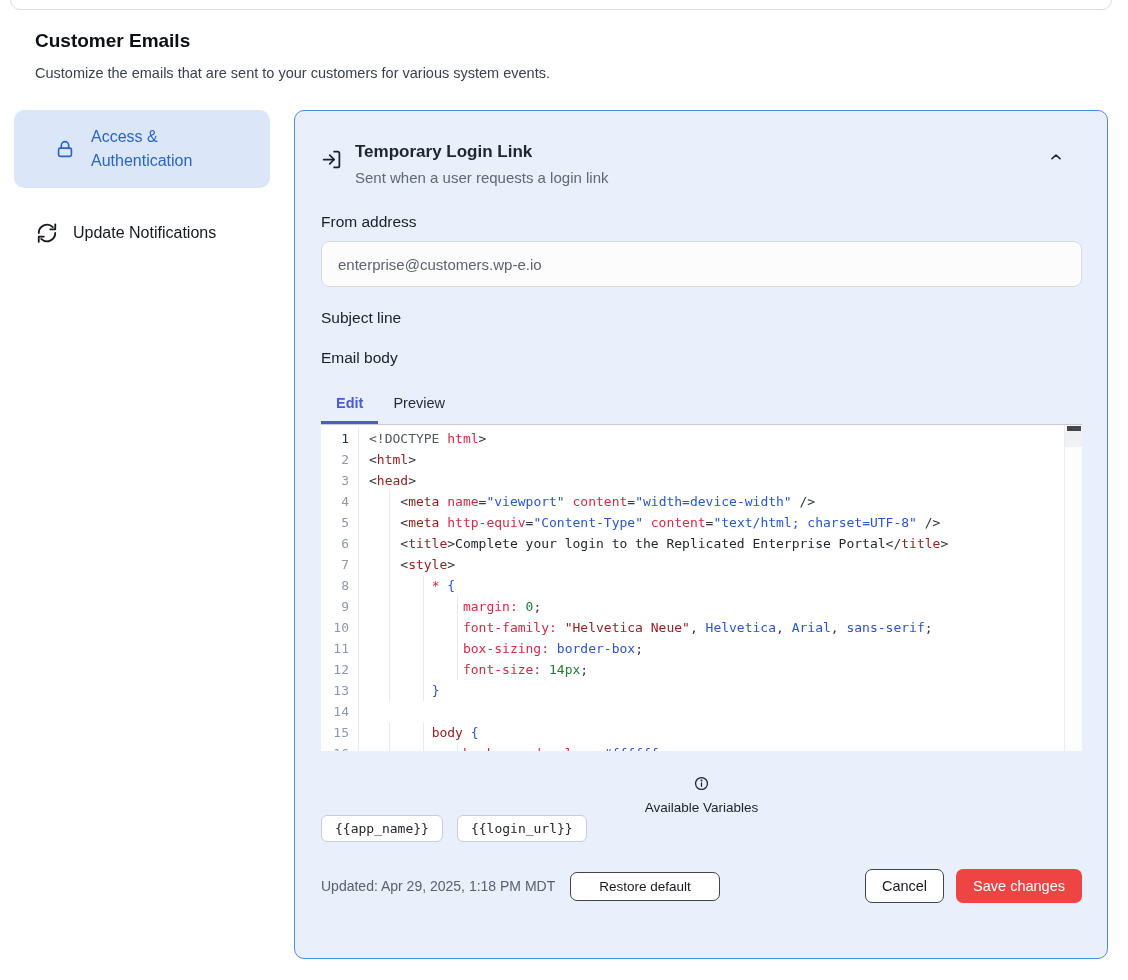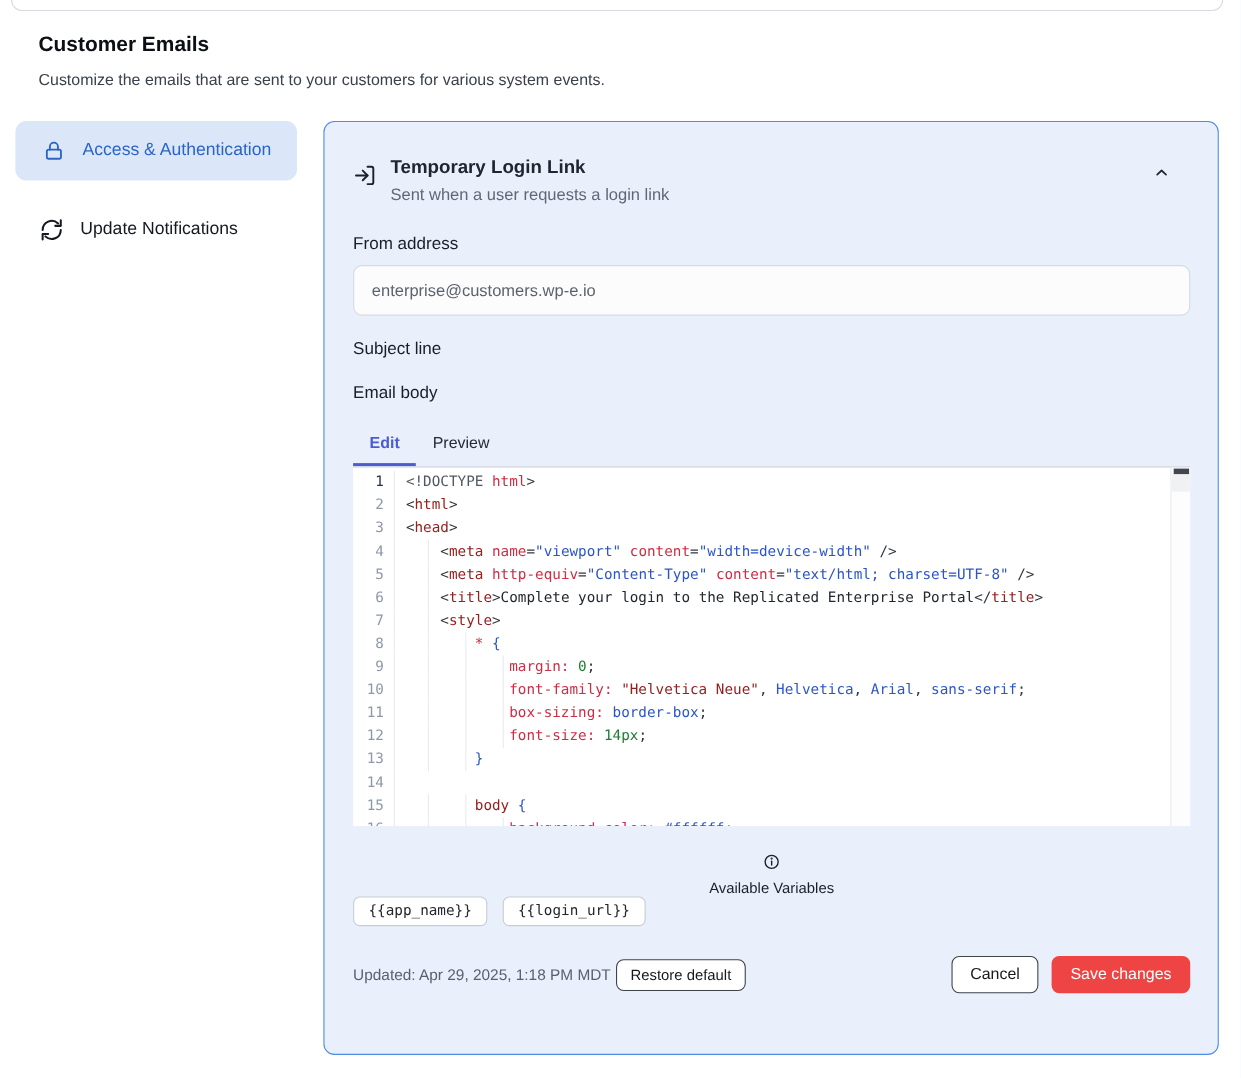--- a/index.html
+++ b/index.html
@@ -14,21 +14,21 @@
     border:1px solid #d8dbe0;border-radius:10px;background:#fff;}
   
   .page-head{position:absolute;left:35px;top:30px;width:900px;}
   .page-title{font-size:19px;font-weight:bold;color:#0c0f14;margin:0;}
   .page-sub{font-size:14.5px;color:#3a414c;margin:13px 0 0;}
   
   .sidebar{position:absolute;left:14px;top:110px;width:256px;}
   .nav-item{display:flex;align-items:center;gap:15px;border-radius:10px;
     font-size:16px;line-height:24px;cursor:pointer;box-sizing:border-box;}
   .nav-item .ic{flex:0 0 22px;}
-  .nav-sel{background:#dbe7f9;color:#2a64c5;padding:15px 12px 15px 24px;}
+  .nav-sel{background:#dbe7f9;color:#2a64c5;padding:15px 12px 15px 40px;}
   .nav-plain{color:#14181f;padding:16px 12px 16px 22px;margin-top:17px;}
   
   .panel{position:absolute;left:294px;top:110px;width:814px;height:849px;
     box-sizing:border-box;background:#e9effb;border:1px solid #4d8de2;
     border-radius:10px;padding:24px 25px 24px 26px;}
   .p-header{display:flex;position:relative;margin:4px 0 24px;}
   .h-icon{margin:10px 13px 0 0;color:#1d222c;}
   .h-title{font-size:17px;font-weight:bold;color:#21262e;line-height:25px;margin:0;}
   .h-sub{font-size:15px;color:#5f6875;line-height:22px;margin:3px 0 0;}
   .collapse-btn{position:absolute;right:18px;top:10px;color:#23272f;cursor:pointer;
@@ -68,21 +68,21 @@
     font-size:13.5px;color:#1c2129;flex-direction:column;}
   .chips{margin-top:0;display:flex;gap:14px;}
   .chip{font-family:"DejaVu Sans Mono",monospace;font-size:13px;color:#22262e;
     background:#fff;border:1px solid #c7cdd5;border-radius:6px;padding:5px 13px;
     cursor:pointer;}
   
   .p-footer{margin-top:27px;display:flex;align-items:center;}
   .updated{font-size:14px;color:#596170;}
   .btn{font-family:inherit;cursor:pointer;border-radius:7px;}
   .btn-outline{background:#fff;border:1px solid #3f444b;color:#15191f;}
-  .btn-restore{margin-left:5px;padding:6px 12px;font-size:13.5px;}
+  .btn-restore{margin-left:15px;padding:6px 28px;font-size:13.5px;}
   .spacer{flex:1;}
   .btn-cancel{padding:8px 16px;font-size:14.5px;}
   .btn-save{background:#ef4444;color:#ffffff;border:none;padding:9px 17px;
     font-size:14.5px;margin-left:12px;}
 </style>
 </head>
 <body>
 
 <div class="top-cut"></div>
 

